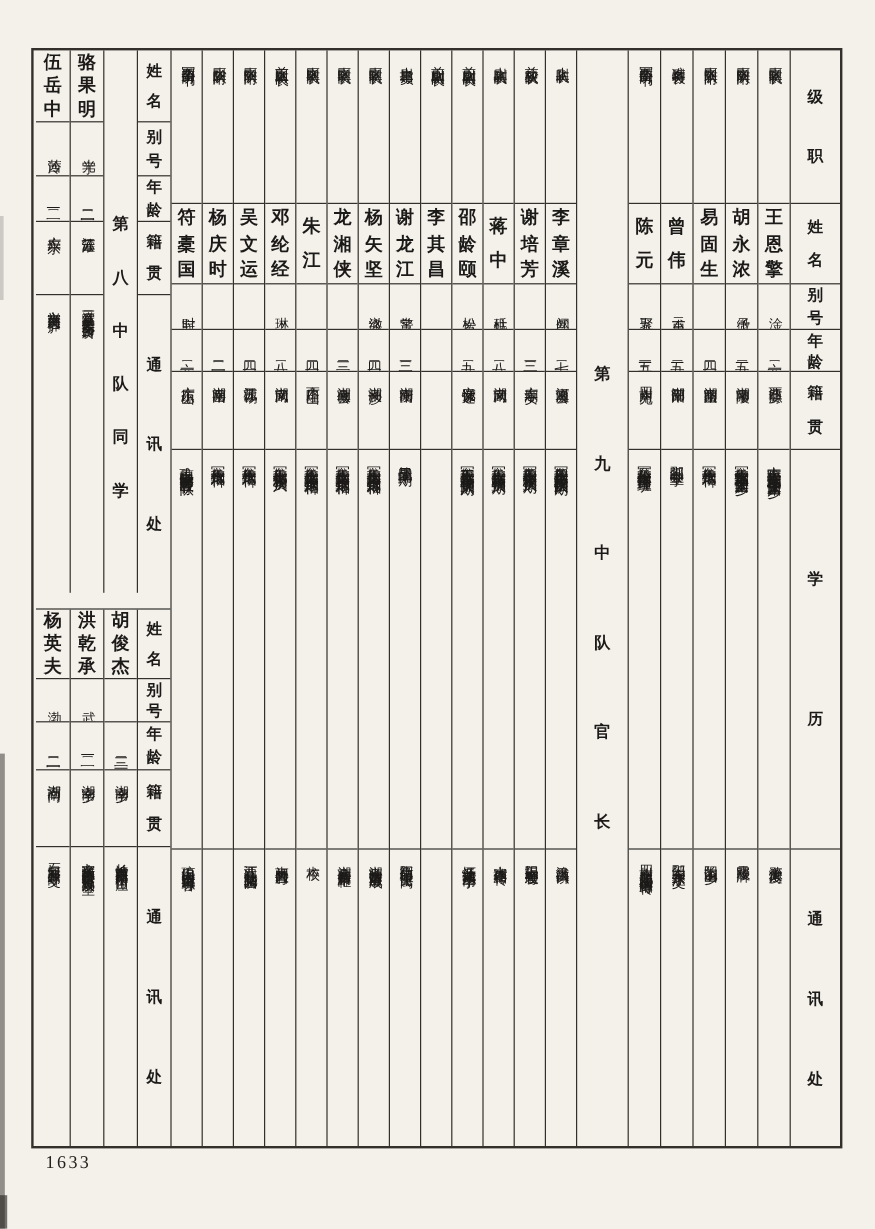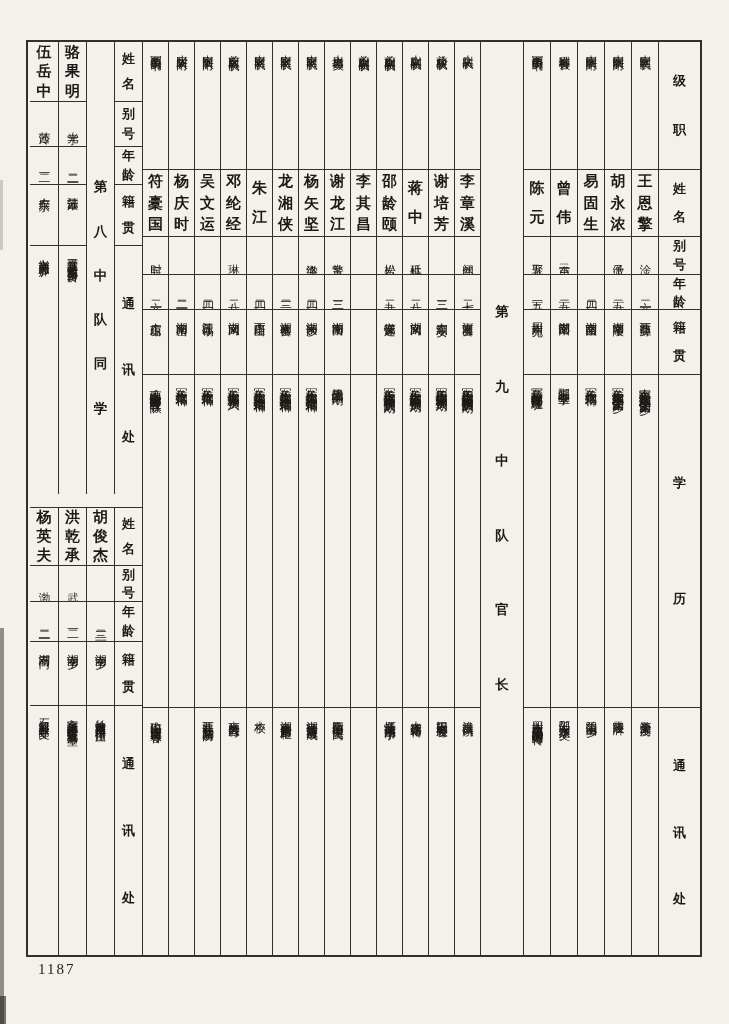--- a/index.html
+++ b/index.html
@@ -694,17 +694,17 @@
             <div class="cell c-origin" style="height: 64px;">
               <span class="vtext">湖南石门</span>
             </div>
             <div class="cell c-addr" style="height: 250px;">
               <span class="vtext">石门新河乡新开寺邮交</span>
             </div>
           </div>
         </div>
       </div>
     </div>
-  <div class="page-number">1187</div>
+  <div class="page-number">1633</div>
   <div class="artifact" style="left:0;top:628px;width:4px;height:396px;opacity:.5;"></div>
   <div class="artifact" style="left:0;top:996px;width:6px;height:28px;opacity:.65;"></div>
   <div class="artifact" style="left:0;top:180px;width:3px;height:70px;opacity:.2;"></div>
 </div>
 
 </body></html>

